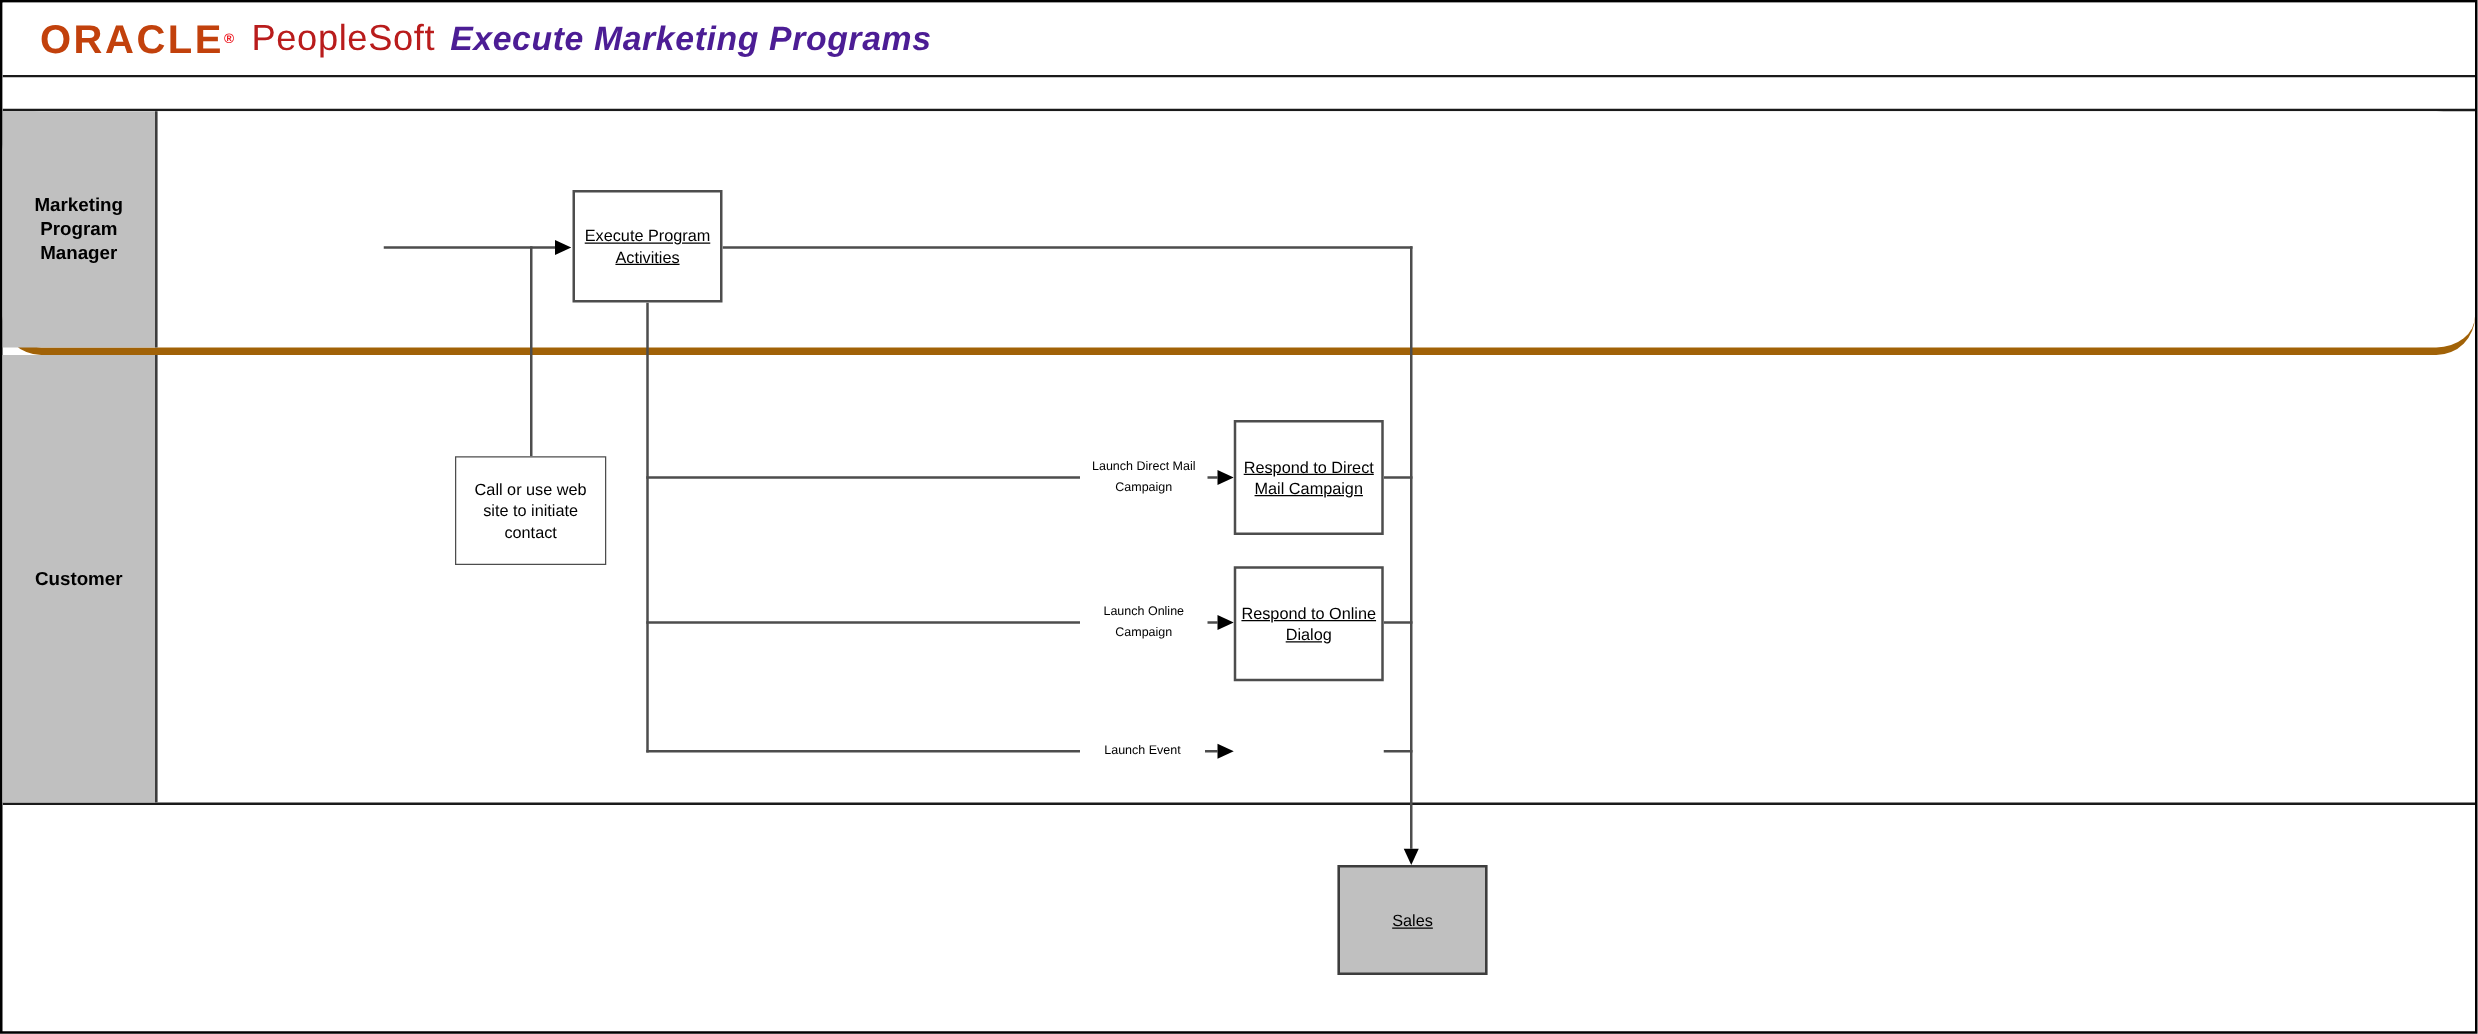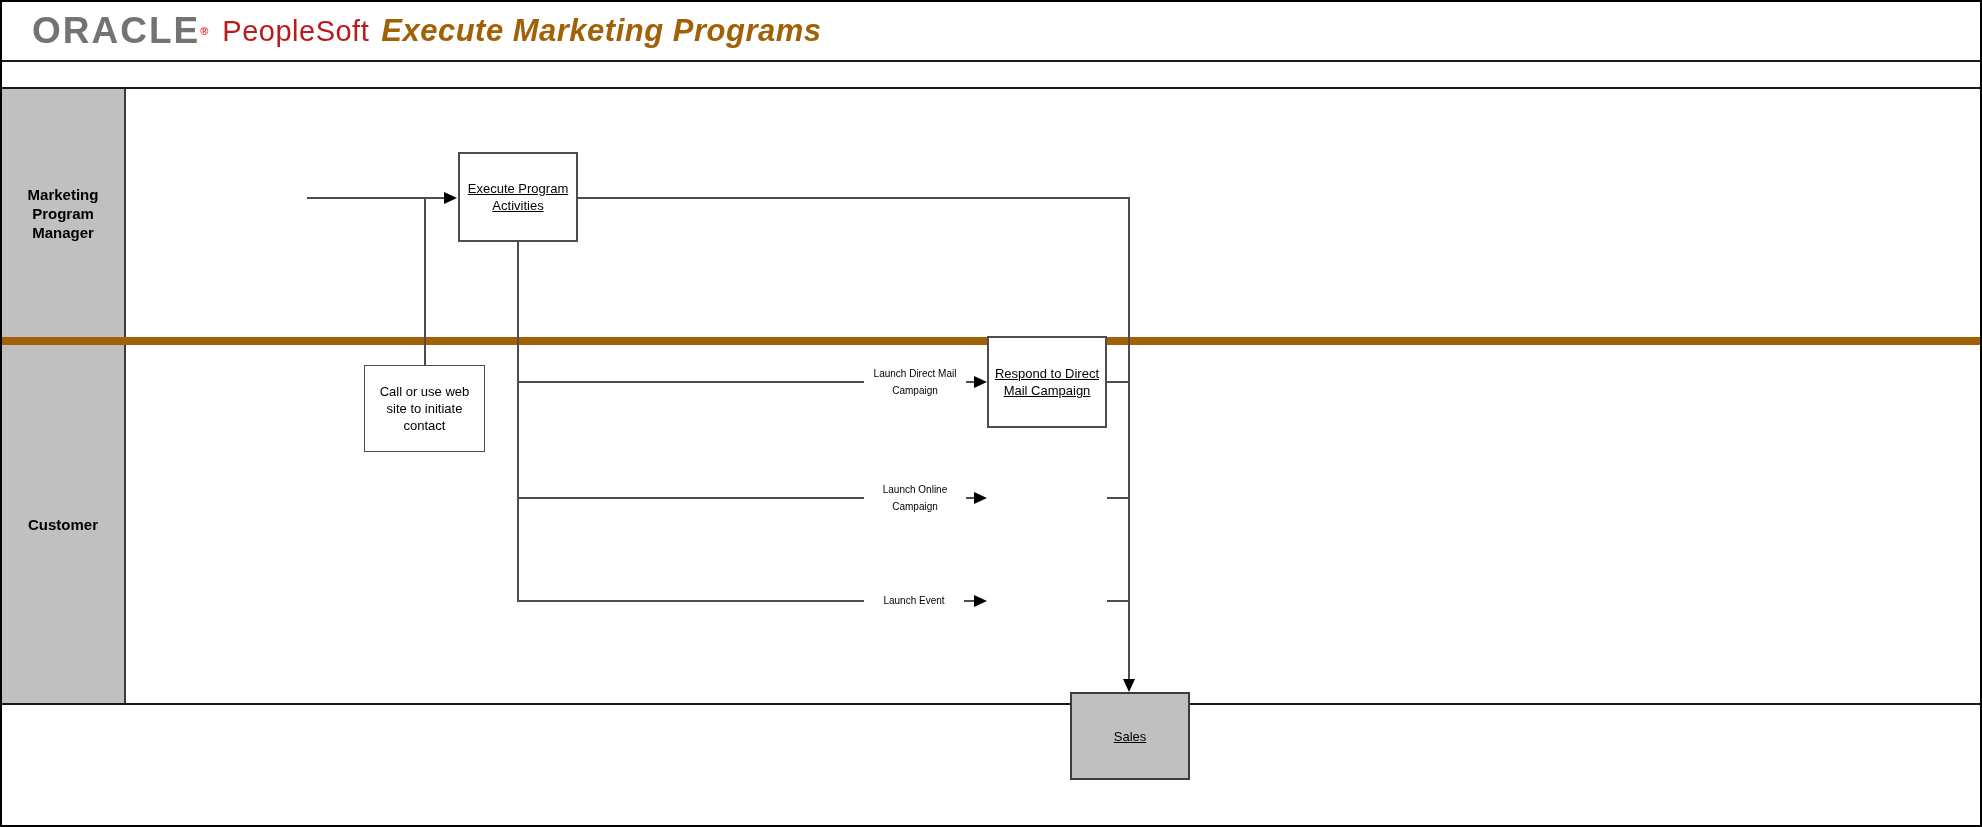--- a/index.html
+++ b/index.html
@@ -19,58 +19,58 @@
   
   .title-bar {
     height: 60px;
     border-bottom: 2px solid #1a1a1a;
     display: flex;
     align-items: center;
     padding-left: 30px;
     background: #ffffff;
   }
   .oracle-wordmark {
-    color: #737373;
-    font-weight: 700;
-    font-size: 37px;
+    color: #c2410c;
+    font-weight: 700;
+    font-size: 32px;
     letter-spacing: 2px;
     text-align: right;
   }
   .registered-mark {
     color: #ED1C24;
     font-size: 11px;
     font-weight: 700;
     vertical-align: top;
     line-height: 30px;
   }
   .product-name {
     color: #b91c1c;
     font-size: 29px;
     margin-left: 14px;
     letter-spacing: 0.5px;
   }
   .page-title {
-    color: #a16207;
-    font-size: 31px;
+    color: #4c1d95;
+    font-size: 27px;
     font-weight: 700;
     font-style: italic;
     margin-left: 12px;
     letter-spacing: 0.5px;
   }
   .spacer-row {
     height: 27px;
     border-bottom: 2px solid #1a1a1a;
     background: #ffffff;
   }
   
   .lane {
     position: relative;
     background: #ffffff;
   }
-  .lane-1 { height: 256px; border-bottom: 8px solid #a16207; }
+  .lane-1 { height: 195px; border-bottom: 6px solid #a16207; border-radius: 31px; }
   .lane-2 { height: 360px; border-bottom: 2px solid #1a1a1a; }
   .lane-3 { height: 163px; }
   .lane-label {
     position: absolute;
     left: 0; top: 0; bottom: 0;
     width: 124px;
     background: #C0C0C0;
     border-right: 2px solid #3d3d3d;
     display: flex;
     align-items: center;
@@ -186,17 +186,20 @@
 
   <div class="node link" style="left:456px;top:150px;width:120px;height:90px">
     <span>Execute Program Activities</span>
   </div>
   <div class="node thin" style="left:362px;top:363px;width:121px;height:87px">
     <span>Call or use web site to initiate contact</span>
   </div>
   <div class="node link" style="left:985px;top:334px;width:120px;height:92px">
     <span>Respond to Direct Mail Campaign</span>
   </div>
+  <div class="node link" style="left:985px;top:451px;width:120px;height:92px">
+    <span>Respond to Online Dialog</span>
+  </div>
   <div class="node grey link" style="left:1068px;top:690px;width:120px;height:88px">
     <span>Sales</span>
   </div>
 
 </div>
 
 </body></html>

